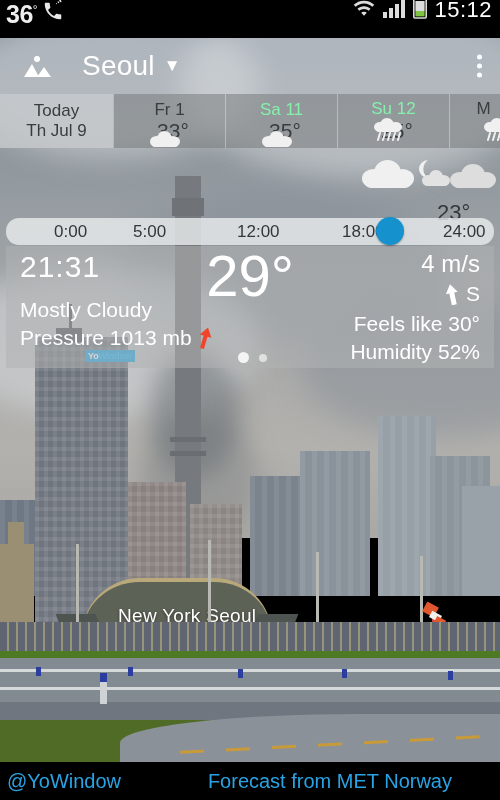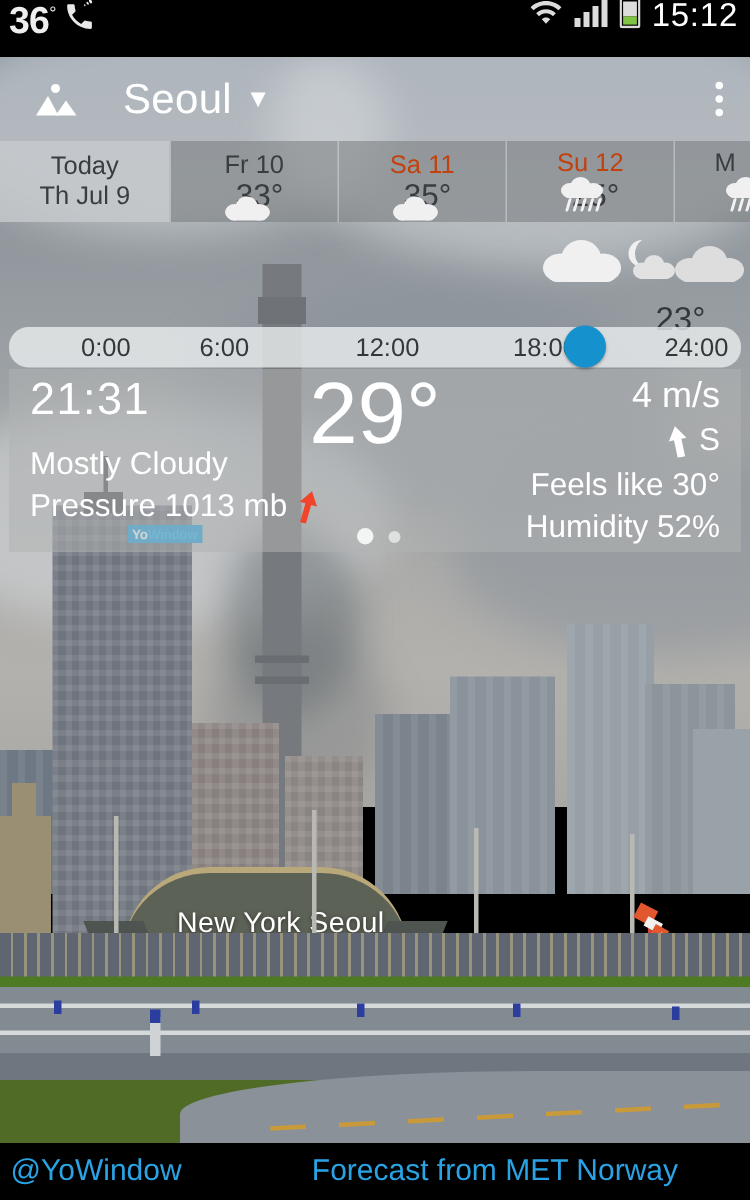--- a/index.html
+++ b/index.html
@@ -65,21 +65,21 @@
 
   
   .daytabs{position:absolute; left:0; top:94px; width:500px; height:54px; z-index:22;
     display:flex; background:rgba(120,124,126,0.55);}
   .tab{position:relative; height:54px; display:flex; flex-direction:column;
     align-items:center; justify-content:center; flex:0 0 auto; color:#2e3134;}
   .tab.today{width:113px; background:rgba(225,228,230,0.62);}
   .tab.fwd{width:112px; border-left:1px solid rgba(255,255,255,0.35);}
   .tab.edge{width:50px; border-left:1px solid rgba(255,255,255,0.35);}
   .tab-top{font-size:17px; line-height:20px; color:#3a3d40;}
-  .tab-top.weekend{color:#c2410c;}
+  .tab-top.weekend{color:#86efac;}
   .tab-bot{font-size:17px; line-height:22px; display:flex; align-items:center; gap:7px; color:#3a3d40;}
   .tab-temp{font-size:21px; color:#3a3d40;}
 
   
   .wicon{position:relative; display:inline-block;}
   .wc-cloud{position:relative; width:30px; height:16px;}
   .wc-cloud .p{position:absolute; background:#f0f0f0; border-radius:50%;}
   .rain{position:absolute; left:4px; top:13px; width:26px; height:11px;}
   .rain i{position:absolute; width:2px; height:9px; background:#f2f2f2; transform:skewX(-16deg); border-radius:1px;}
 
@@ -272,21 +272,21 @@
   </div>
 
   <div class="daytabs">
 
     <div class="tab today">
       <span class="tab-top">Today</span>
       <span class="tab-top">Th Jul 9</span>
     </div>
 
     <div class="tab fwd">
-      <span class="tab-top">Fr 10</span>
+      <span class="tab-top">Fr 1</span>
       <span class="tab-bot">
         <span class="wicon">
           <span class="wc-cloud">
             <span class="p" style="left:0; top:5px; width:13px; height:11px;"></span>
             <span class="p" style="left:7px; top:0px; width:15px; height:15px;"></span>
             <span class="p" style="left:16px; top:5px; width:14px; height:11px;"></span>
             <span class="p" style="left:2px; top:9px; width:26px; height:7px; border-radius:4px;"></span>
           </span>
         </span>
         <span class="tab-temp">33°</span>
@@ -379,21 +379,21 @@
         <span class="p" style="left:26px; top:8px; width:20px; height:16px; background:#dddddd;"></span>
         <span class="p" style="left:3px; top:14px; width:40px; height:10px; border-radius:5px; background:#dddddd;"></span>
       </span>
     </span>
 
     <span class="hr-temp" style="left:437px; top:52px;">23°</span>
   </div>
 
   <div class="slider">
     <span class="slider-lbl" style="left:48px;">0:00</span>
-    <span class="slider-lbl" style="left:127px;">6:00</span>
+    <span class="slider-lbl" style="left:127px;">5:00</span>
     <span class="slider-lbl" style="left:231px;">12:00</span>
     <span class="slider-lbl" style="left:336px;">18:00</span>
     <span class="slider-lbl" style="left:437px;">24:00</span>
     <span class="knob" style="left:370px;"></span>
   </div>
 
   <div class="infopanel">
     <span class="clocknow">21:31</span>
     <span class="bigtemp">29°</span>
     <span class="cond">Mostly Cloudy</span>

